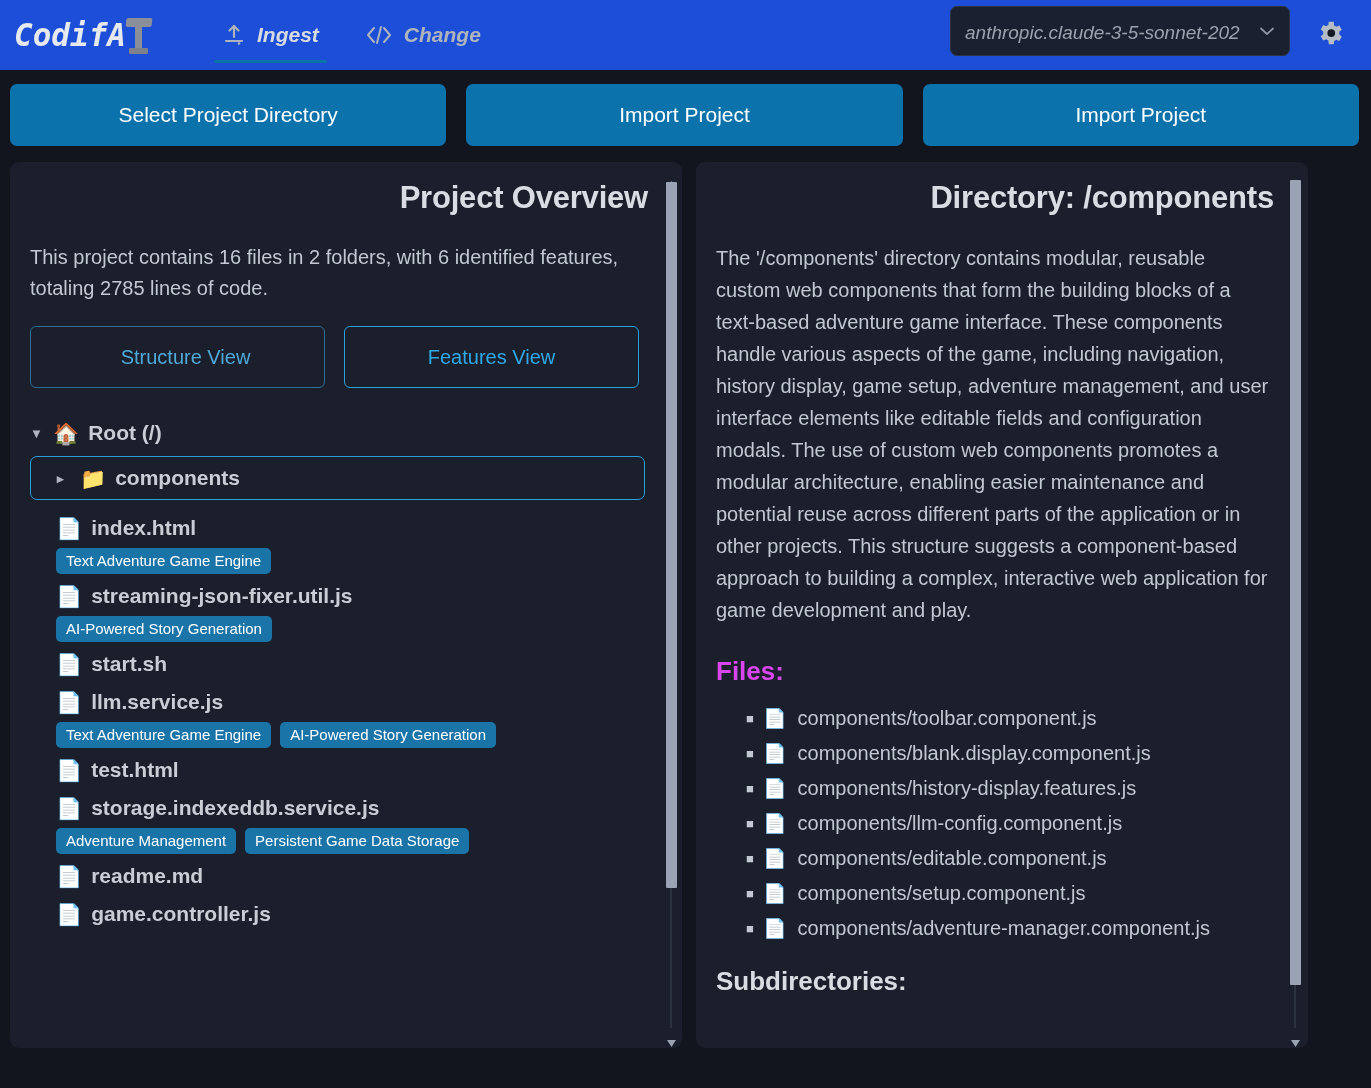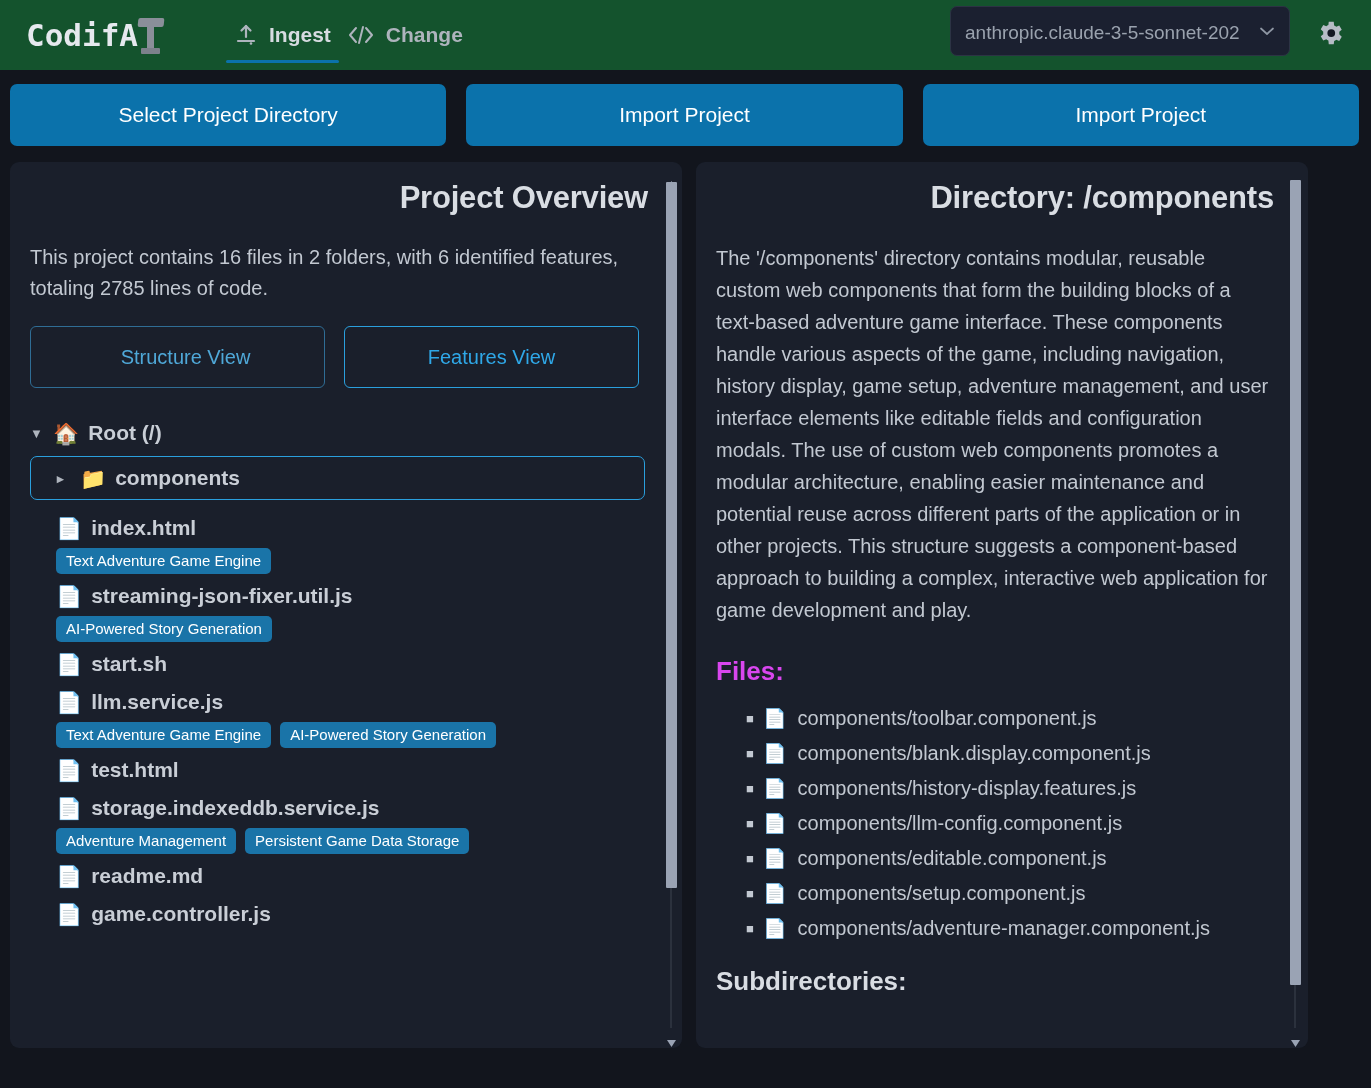--- a/index.html
+++ b/index.html
@@ -9,24 +9,25 @@
     height: 1088px;
     background: #12151d;
     overflow: hidden;
     font-family: "Liberation Sans", sans-serif;
   }
 
   
   .topbar {
     position: relative;
     height: 70px;
-    background: #14532d;
+    background: #1d4ed8;
     display: flex;
     align-items: center;
-    padding-left: 26px;
+    padding-left: 14px;
+    font-style: italic;
   }
 
   .logo {
     display: flex;
     align-items: center;
     gap: 0px;
     margin-right: 60px;
   }
   .logo-text {
     font-family: "DejaVu Sans Mono", monospace;
@@ -56,21 +57,21 @@
     background: #8a8f99;
   }
   .logo-hammer .foot {
     position: absolute;
     top: 34px; left: 5px;
     width: 19px; height: 6px;
     background: #7c818b;
     border-radius: 1px;
   }
 
-  .tabs { display: flex; align-items: center; height: 70px; }
+  .tabs { display: flex; align-items: center; gap: 30px; height: 70px; }
   .tab {
     display: flex;
     align-items: center;
     gap: 11px;
     height: 70px;
     padding: 0 8px;
     position: relative;
     cursor: pointer;
   }
   .tab-label {

